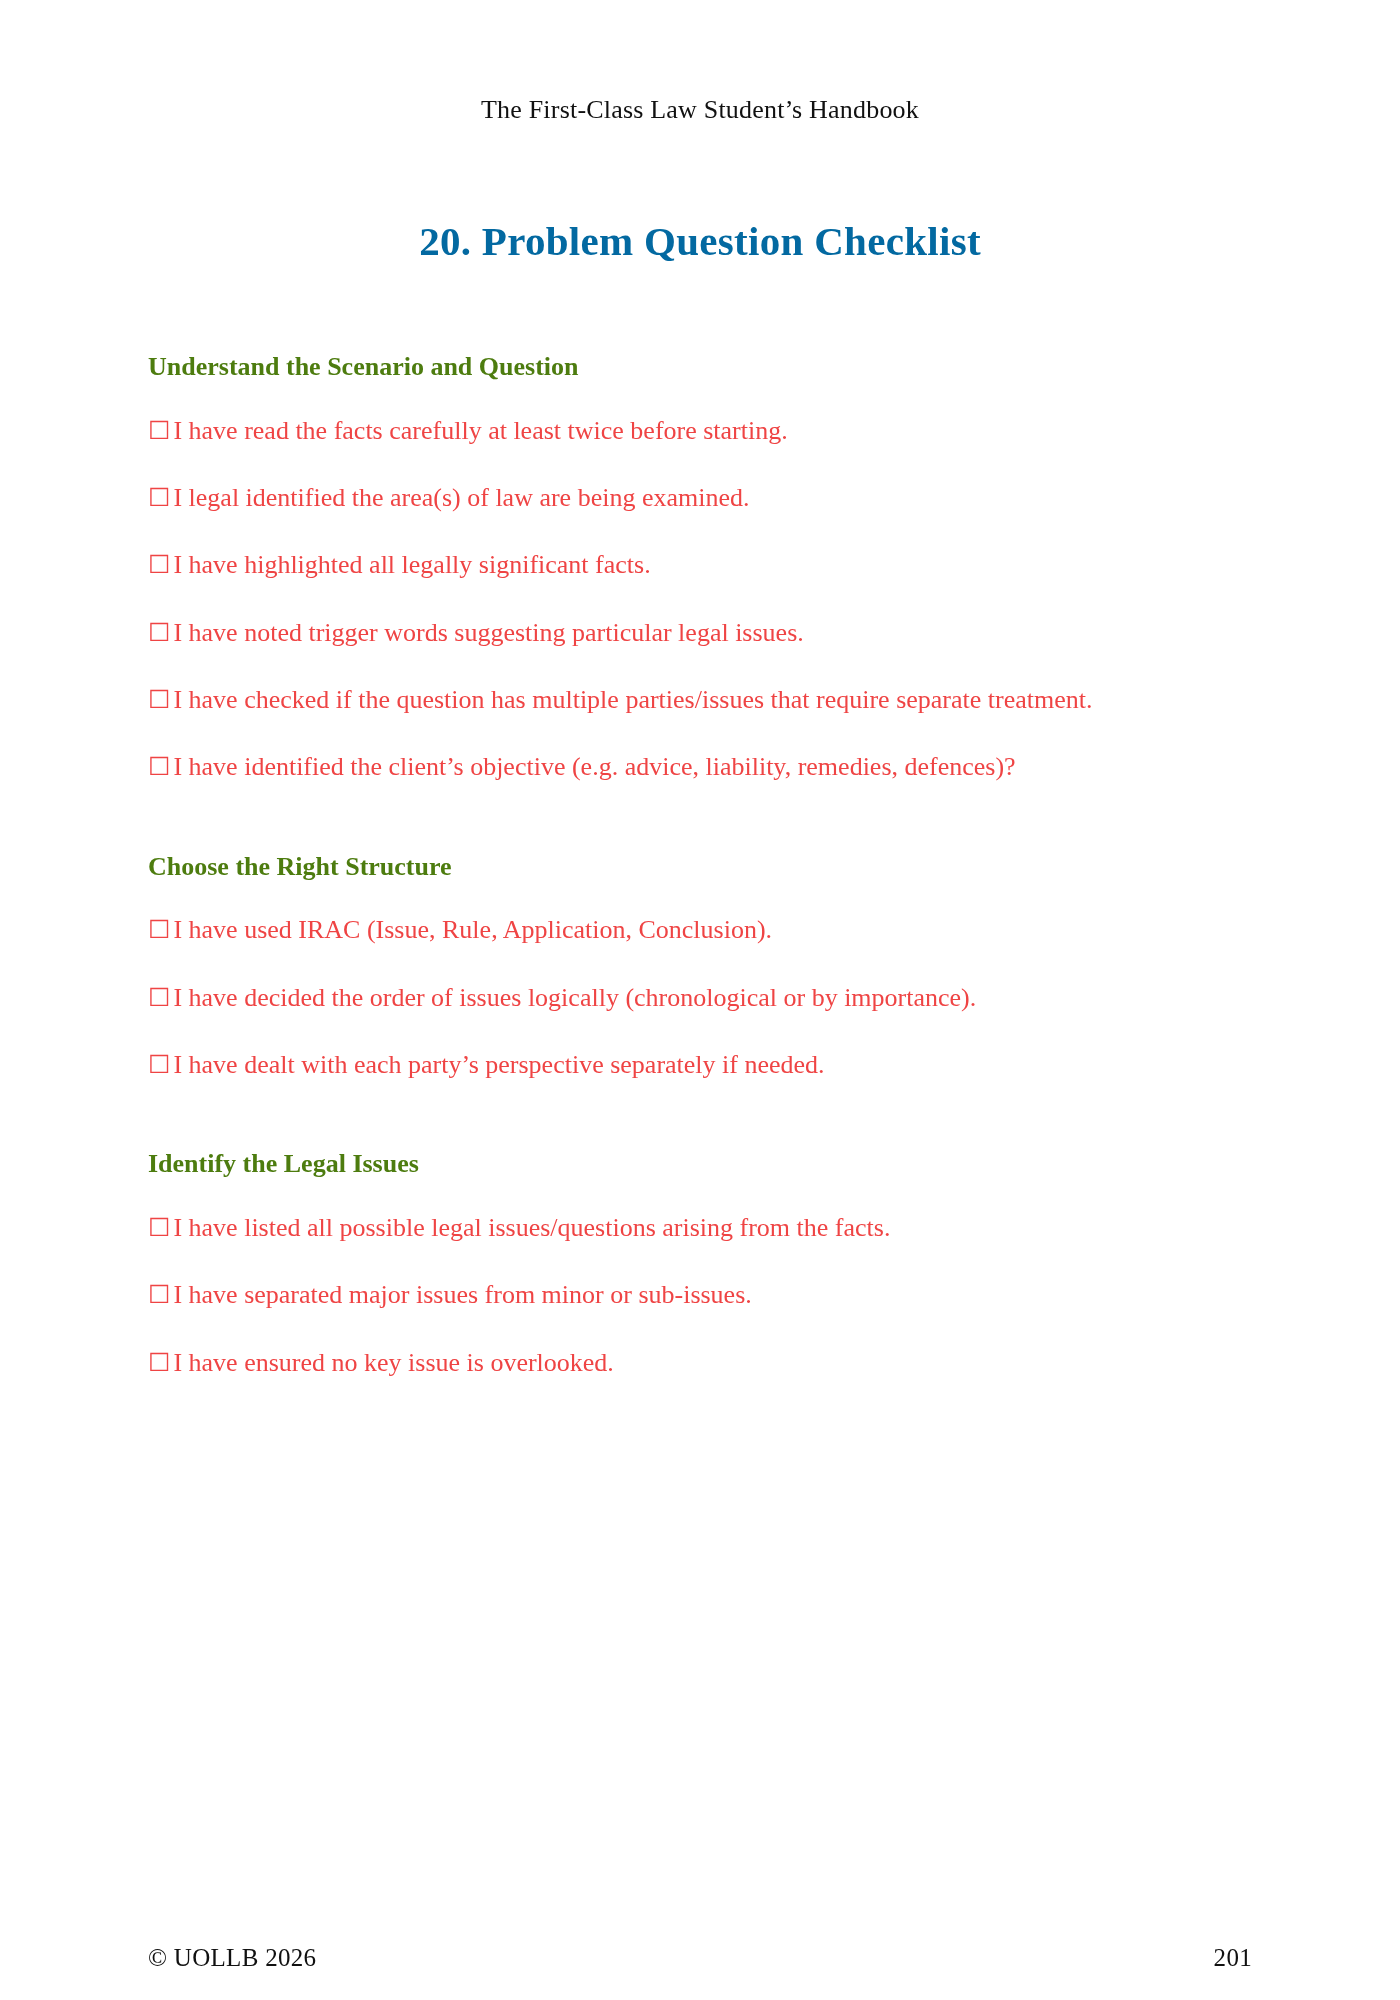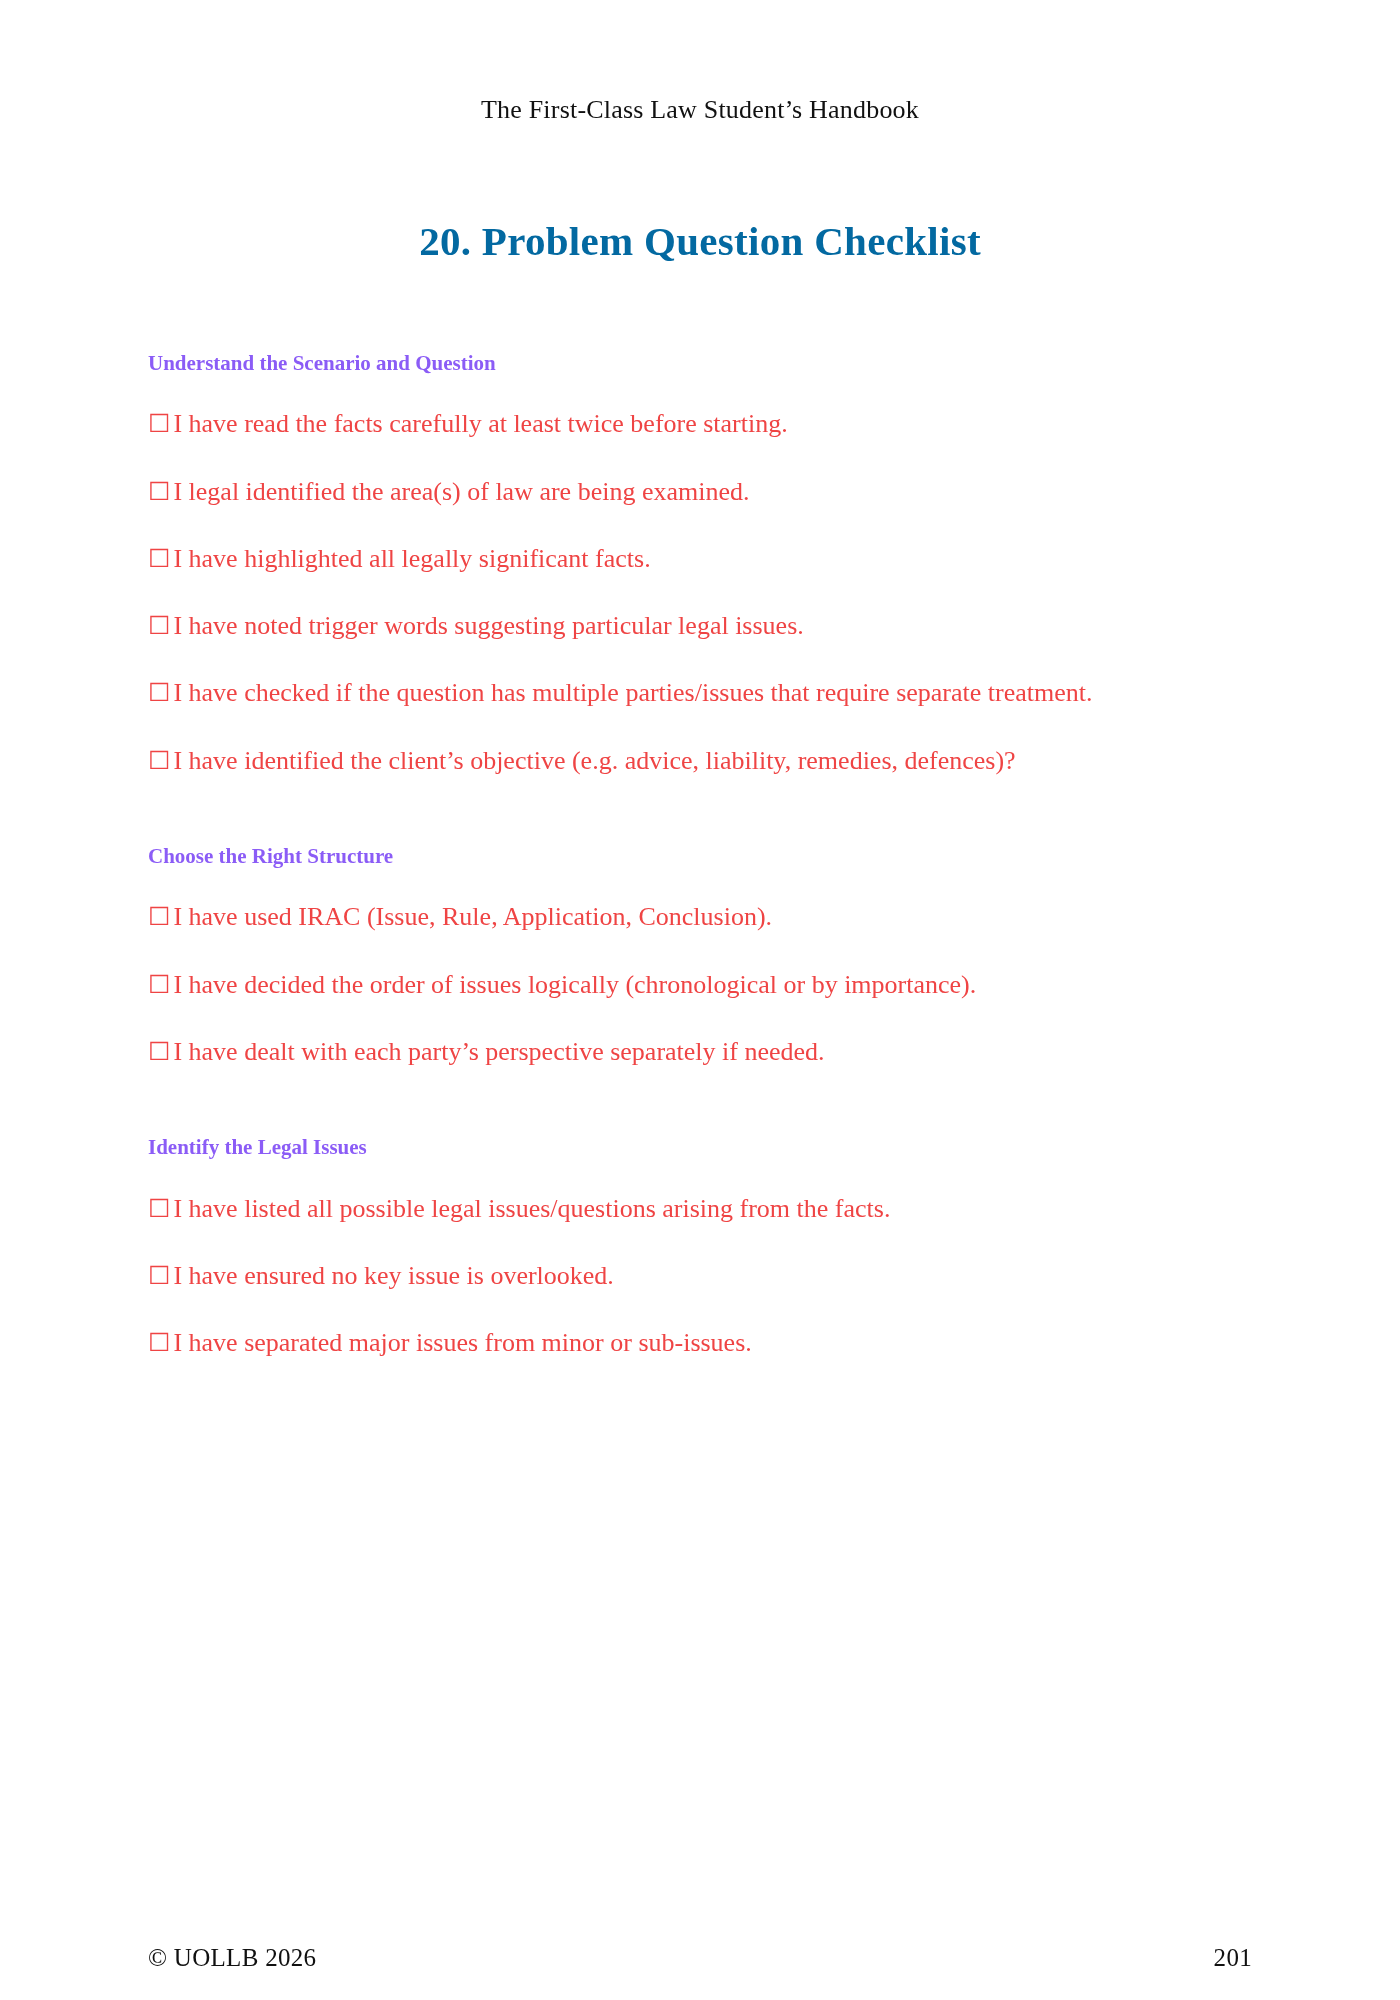--- a/index.html
+++ b/index.html
@@ -52,23 +52,23 @@
     left: 148px;
     width: 1100px;
   }
   .section {
     margin: 0;
   }
   .section + .section {
     margin-top: 62px;
   }
   .section-heading {
-    font-size: 21px;
+    font-size: 26px;
     font-weight: bold;
-    color: #8b5cf6;
+    color: #4d7c0f;
     margin: 0 0 0 0;
     line-height: 1.3;
   }
   .check-item {
     font-size: 26px;
     line-height: 1.55;
     color: #ef4444;
     margin-top: 27px;
     text-align: justify;
     text-justify: inter-word;
@@ -126,22 +126,22 @@
       </div>
       <div class="section">
         <div class="section-heading">Choose the Right Structure</div>
         <p class="check-item single"><span class="box">☐</span><span class="label">I have used IRAC (Issue, Rule, Application, Conclusion).</span></p>
         <p class="check-item single"><span class="box">☐</span><span class="label">I have decided the order of issues logically (chronological or by importance).</span></p>
         <p class="check-item single"><span class="box">☐</span><span class="label">I have dealt with each party’s perspective separately if needed.</span></p>
       </div>
       <div class="section">
         <div class="section-heading">Identify the Legal Issues</div>
         <p class="check-item single"><span class="box">☐</span><span class="label">I have listed all possible legal issues/questions arising from the facts.</span></p>
+        <p class="check-item single"><span class="box">☐</span><span class="label">I have separated major issues from minor or sub-issues.</span></p>
         <p class="check-item single"><span class="box">☐</span><span class="label">I have ensured no key issue is overlooked.</span></p>
-        <p class="check-item single"><span class="box">☐</span><span class="label">I have separated major issues from minor or sub-issues.</span></p>
       </div>
     </div>
 
   <div class="footer">
     <span class="footer-copyright">© UOLLB 2026</span>
     <span class="footer-page">201</span>
   </div>
 
 </div>
 

